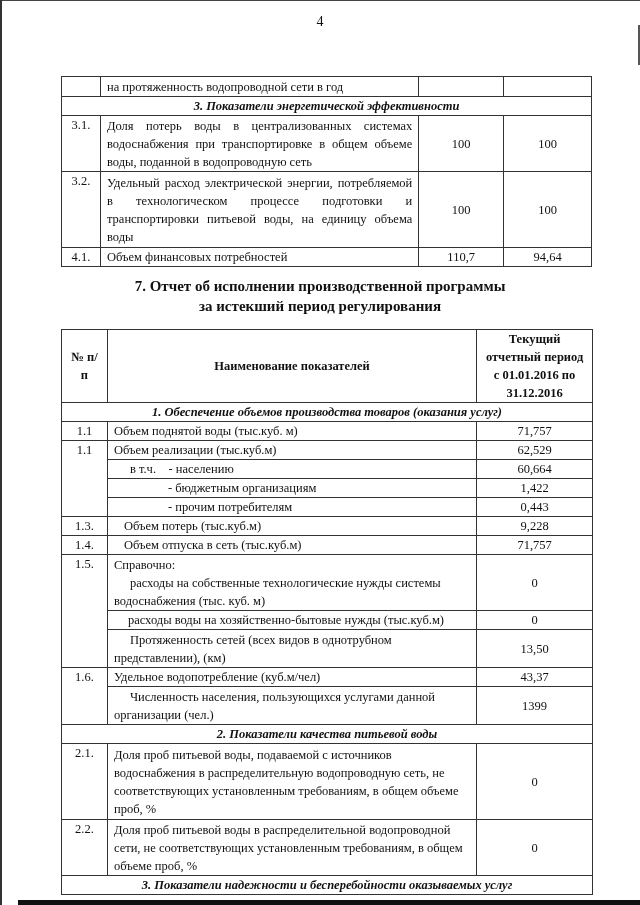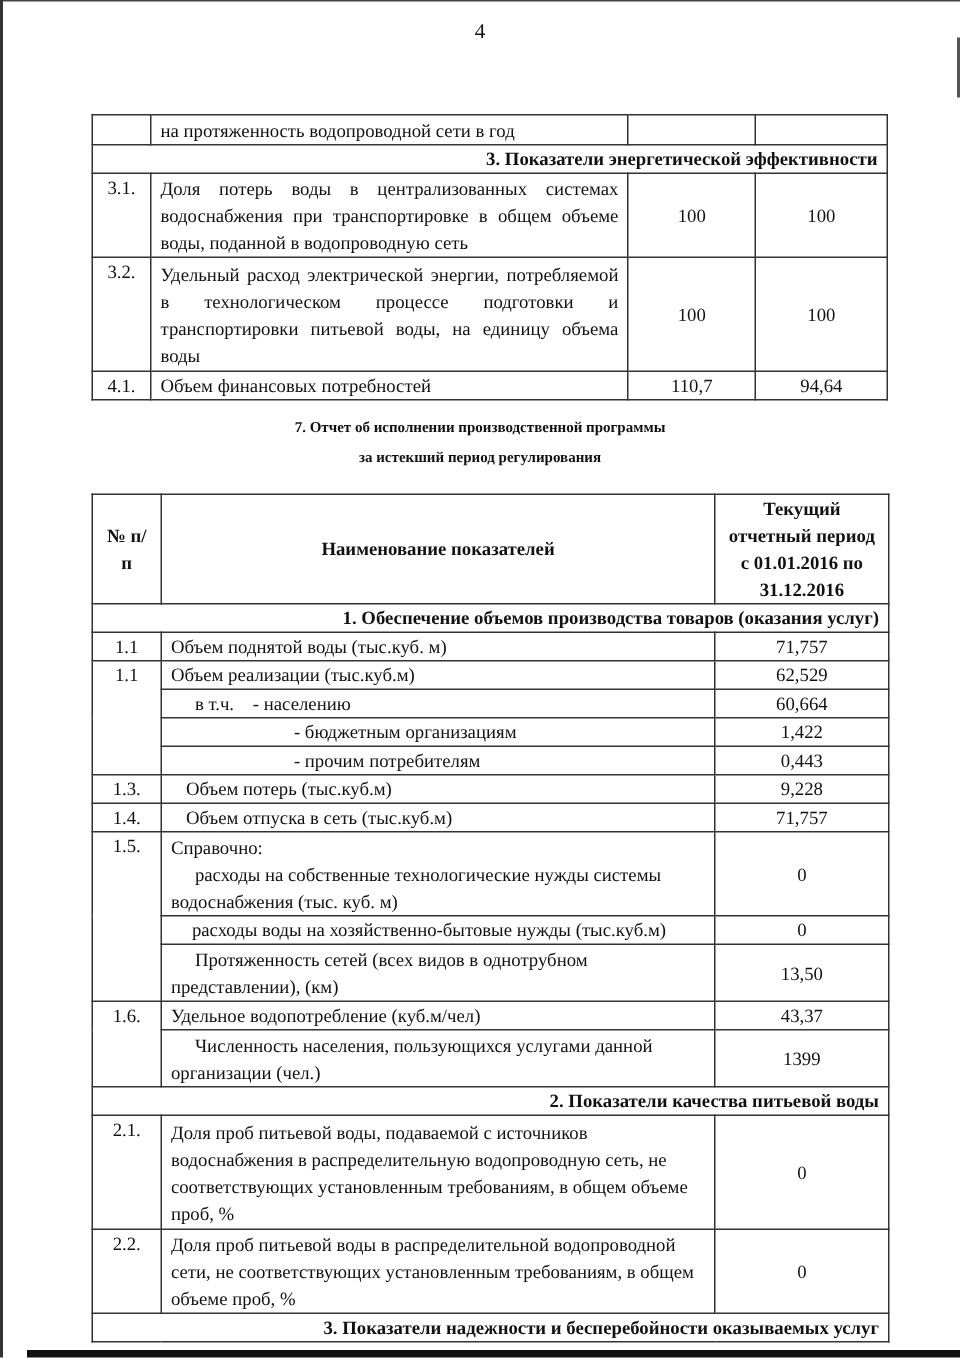--- a/index.html
+++ b/index.html
@@ -12,34 +12,34 @@
     .scan-bottom { position: absolute; left: 18px; top: 900px; width: 622px; height: 5px; background: #111; }
     .scan-top { position: absolute; left: 0; top: 0; width: 640px; height: 1px; background: #444; }
     .scan-right { position: absolute; left: 638px; top: 25px; width: 2px; height: 40px; background: #555; }
 
     .page-num { position: absolute; top: 14px; left: 0; width: 640px; text-align: center; font-size: 14px; }
 
     table { border-collapse: collapse; position: absolute; font-size: 12.5px; line-height: 18px; }
     td { border: 1px solid #333; padding: 0 6px; vertical-align: middle; }
     td.num { text-align: center; }
     td.val { text-align: center; }
-    td.section { text-align: right; font-weight: bold; }
+    td.section { text-align: center; font-weight: bold; font-style: italic; }
     td.just { text-align: justify; text-align-last: left; }
     .ind1 { padding-left: 22px; }
     .ind2 { padding-left: 22px; }
-    .ind3 { padding-left: 88px; }
+    .ind3 { padding-left: 60px; }
 
     #t1 { left: 61px; top: 76px; width: 531px; }
     #t1 col.c1 { width: 39px; }
     #t1 col.c2 { width: 319px; }
     #t1 col.c3 { width: 85px; }
     #t1 col.c4 { width: 88px; }
 
     .title { position: absolute; top: 276px; left: 0; width: 640px; text-align: center;
-      font-weight: bold; font-size: 10px; line-height: 20px; }
+      font-weight: bold; font-size: 15px; line-height: 20px; }
 
     #t2 { left: 61px; top: 329px; width: 532px; }
     #t2 col.c1 { width: 46px; }
     #t2 col.c2 { width: 370px; }
     #t2 col.c3 { width: 116px; }
     #t2 td.head { font-weight: bold; text-align: center; }
   </style>
 </head>
 <body>
 

